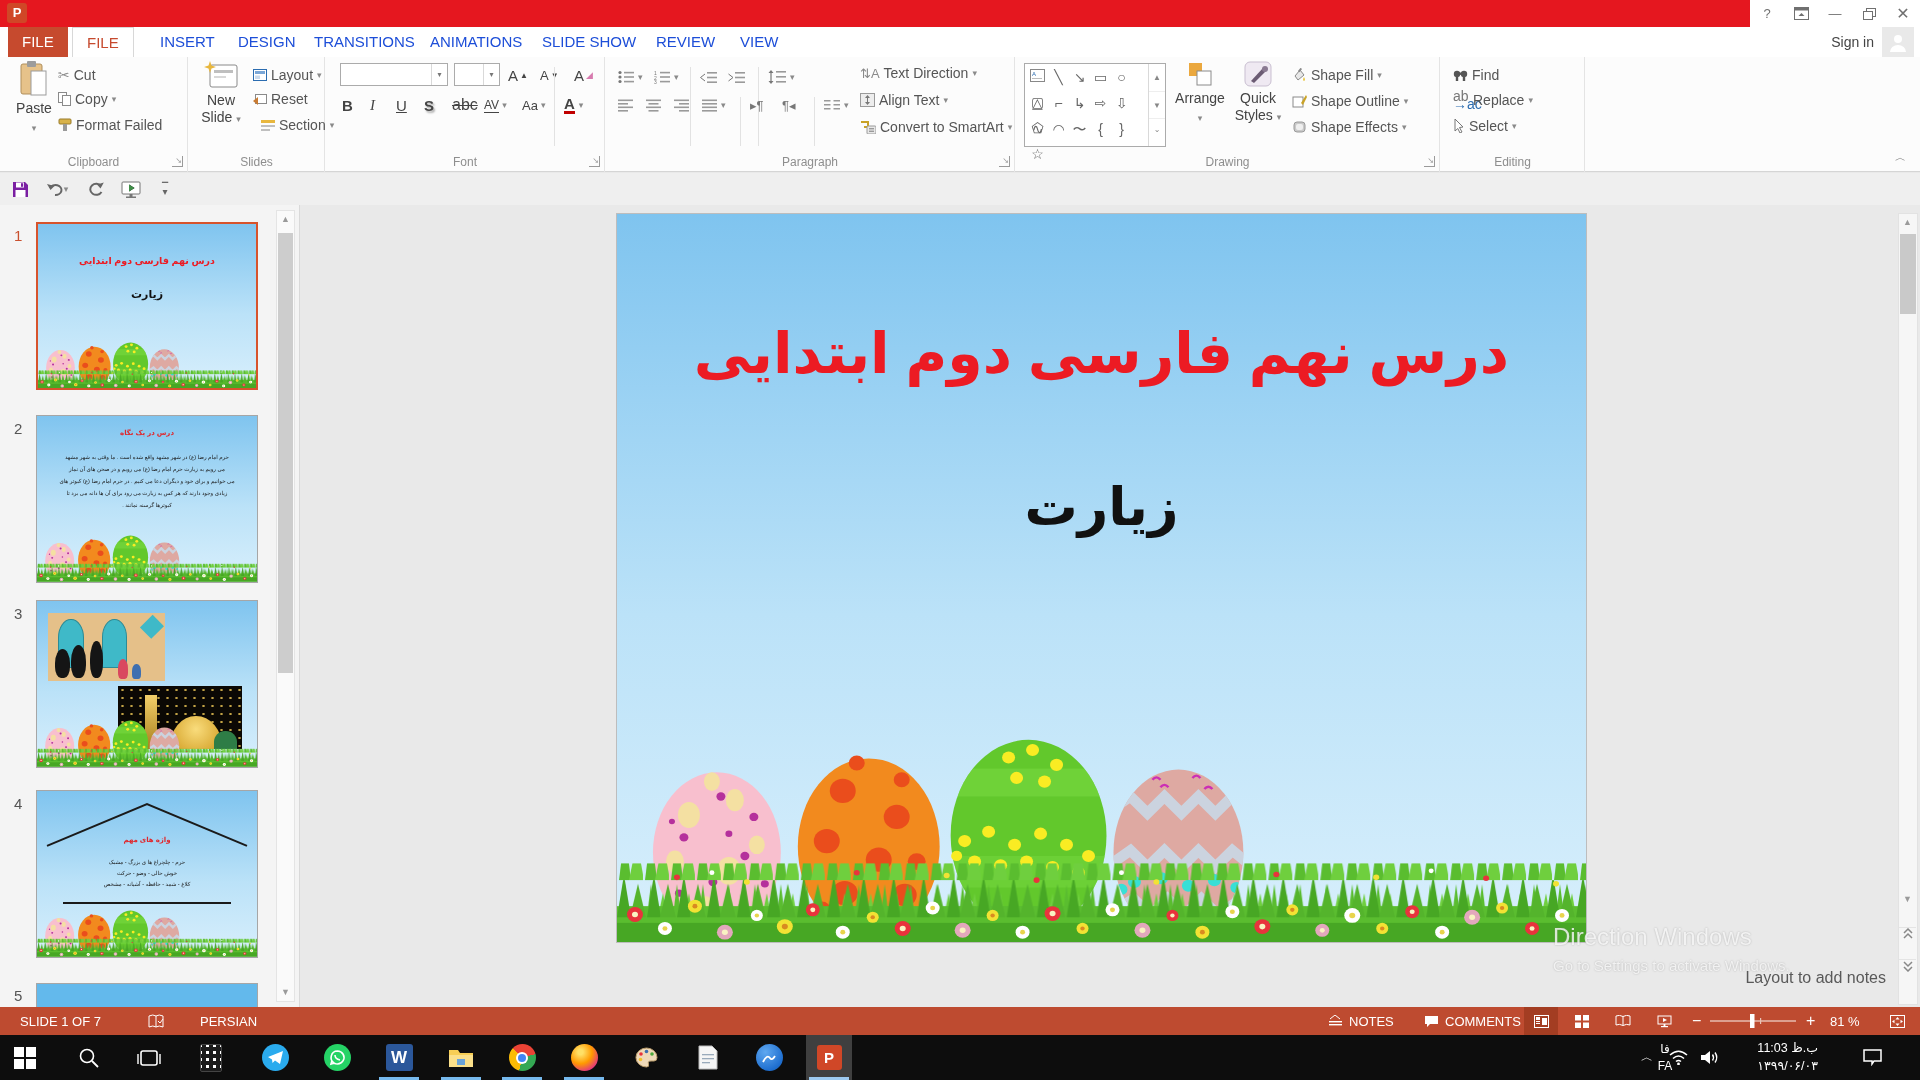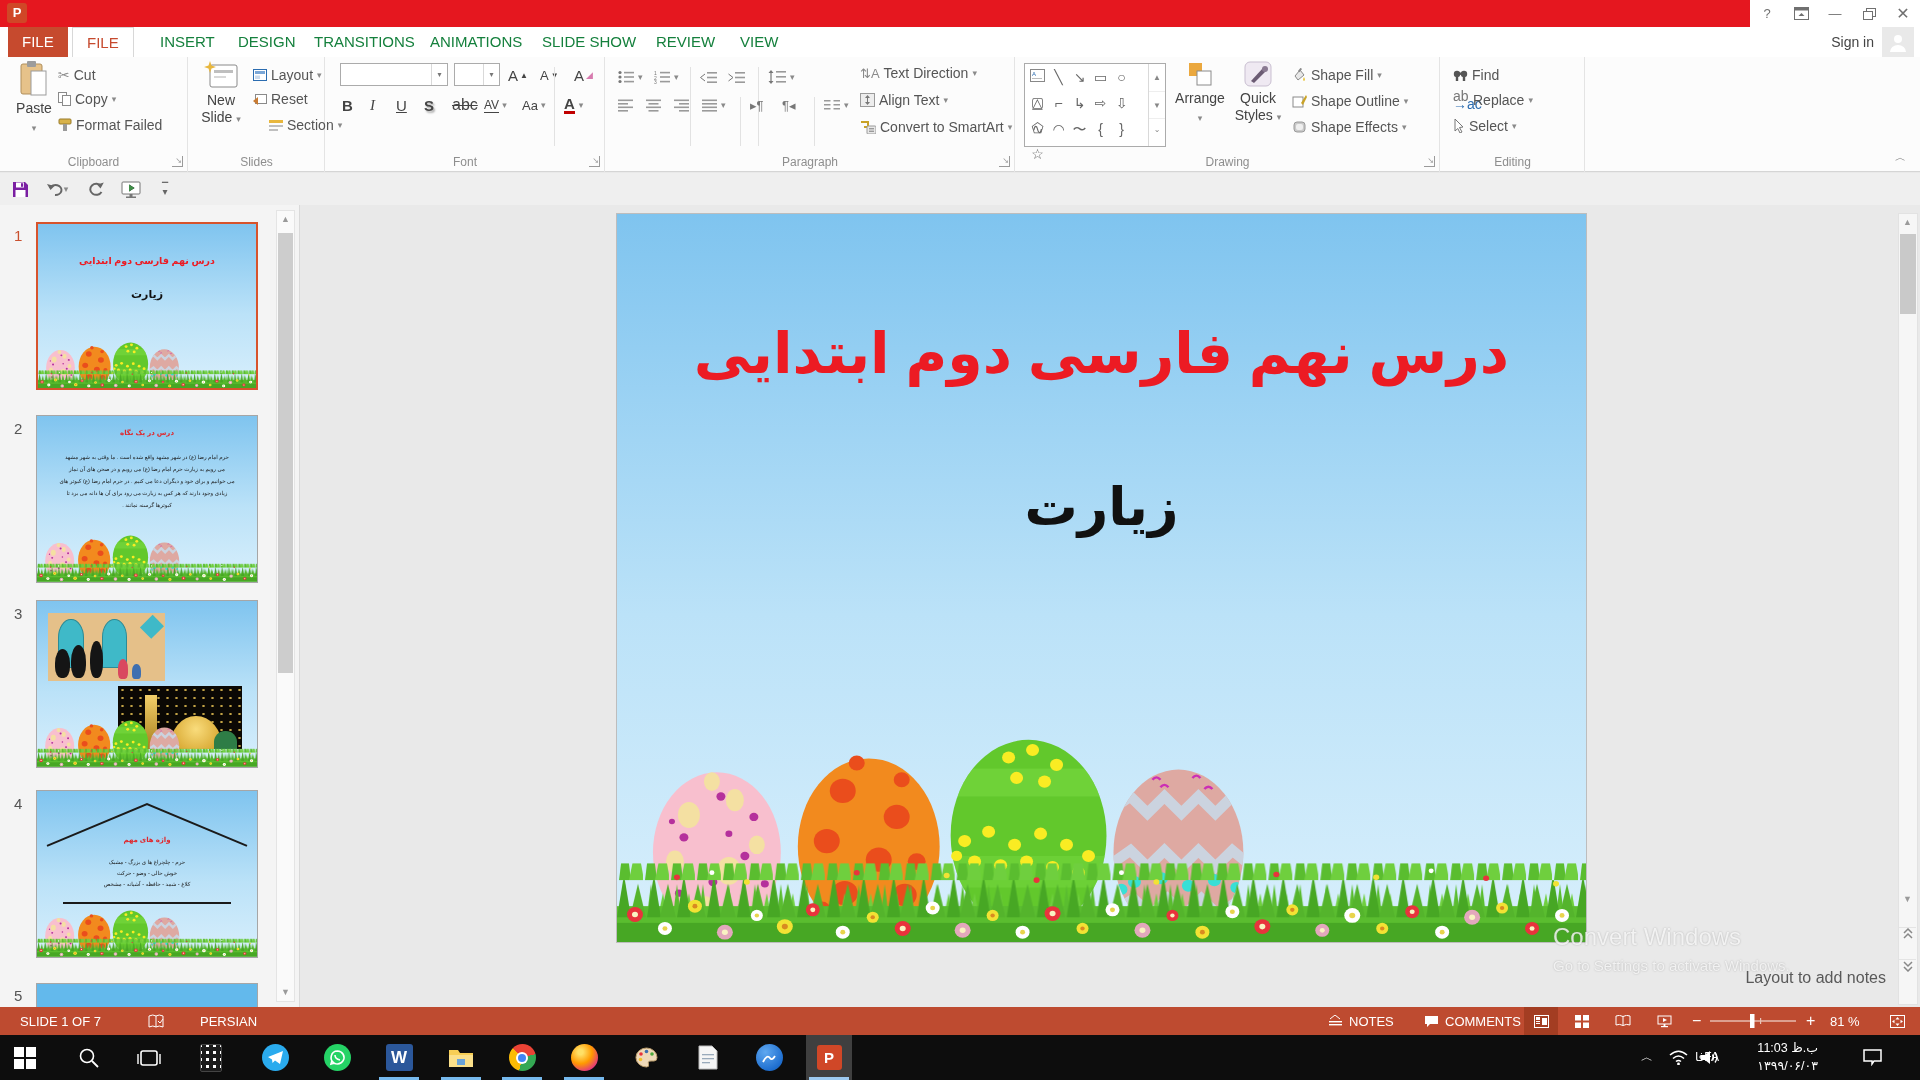--- a/index.html
+++ b/index.html
@@ -8,21 +8,21 @@
 #screen{position:relative;width:1920px;height:1080px;background:#E9E9E9;overflow:hidden}
 .rtl{direction:rtl}
 
 #titlebar{position:absolute;left:0;top:0;width:1920px;height:27px;background:#E5171F}
 #titlebar .title{position:absolute;left:0;right:200px;top:0;height:27px;line-height:27px;text-align:center;color:#fff;font-size:14px}
 #ppico{position:absolute;left:7px;top:3px;width:20px;height:20px;background:#D04727;border-radius:3px;color:#fff;font-weight:bold;font-size:13px;text-align:center;line-height:20px}
 #wincorner{position:absolute;right:0;top:0;width:170px;height:27px;background:#fff;display:flex;align-items:center;justify-content:flex-end;gap:0}
 .wcbtn{width:34px;height:27px;display:flex;align-items:center;justify-content:center;color:#707070;font-size:13px}
 
 #tabrow{position:absolute;left:0;top:27px;width:1920px;height:30px;background:#fff}
-.mtab{position:absolute;top:0;height:30px;line-height:30px;padding:0 14px;font-size:15px;color:#15803d}
+.mtab{position:absolute;top:0;height:30px;line-height:30px;padding:0 14px;font-size:15px;color:#1d4ed8}
 #tab-file{background:#C64A2E;color:#fff;left:8px}
 .mtab.active{color:#C64A2E;border:1px solid #D8D8D8;border-bottom:none;background:#fff}
 #signin{position:absolute;right:46px;top:0;height:30px;line-height:30px;font-size:14px;color:#444}
 #avatar{position:absolute;right:6px;top:0;width:32px;height:30px;background:#E9E9E9;display:flex;align-items:center;justify-content:center}
 
 #ribbon{position:absolute;left:0;top:57px;width:1920px;height:115px;background:#FCFCFC;border-bottom:1px solid #D5D5D5}
 .rgroup{position:absolute;top:0;height:115px;border-right:1px solid #E4E4E4}
 .rglabel{position:absolute;bottom:3px;left:0;width:100%;text-align:center;font-size:12px;color:#8E8E8E}
 .launcher{position:absolute;right:4px;bottom:5px;width:11px;height:11px;border-right:1px solid #9a9a9a;border-bottom:1px solid #9a9a9a;color:#9a9a9a;font-size:8px;line-height:9px;text-align:right}
 .bigbtn{position:absolute;top:4px;width:56px;display:flex;flex-direction:column;align-items:center;gap:3px;font-size:14px;color:#444;text-align:center;line-height:17px}
@@ -455,21 +455,21 @@
         <span>Layout</span>
           <span class="dd">▾</span>
       </div>
       <div class="sbtn" style="left:64px;top:30px">
         <svg width="14" height="12" viewBox="0 0 14 12">
             <rect x="2.5" y="1.5" width="11" height="9" fill="#fff" stroke="#8a8a8a"></rect>
             <path d="M0 8 L5 4 V12 Z" fill="#C97B32"></path>
           </svg>
         <span>Reset</span>
       </div>
-      <div class="sbtn" style="left:80px;top:56px">
+      <div class="sbtn" style="left:72px;top:56px">
         <svg width="14" height="12" viewBox="0 0 14 12">
             <rect x="0" y="1" width="14" height="3" fill="#E8B73E"></rect>
             <rect x="0" y="6" width="14" height="2" fill="#BFBFBF"></rect>
             <rect x="0" y="10" width="9" height="2" fill="#BFBFBF"></rect>
           </svg>
         <span>Section</span>
           <span class="dd">▾</span>
       </div>
       <div class="rglabel">Slides</div>
     </div>
@@ -855,21 +855,21 @@
   <div id="editor">
     <div id="slide">
       <div id="slide-title" class="rtl">درس نهم فارسی دوم ابتدایی</div>
       <div id="slide-subtitle" class="rtl">زیارت</div>
       <svg id="slide-eggs" viewBox="0 0 970 235" preserveAspectRatio="none">
           <use href="#eggScene"></use>
         </svg>
     </div>
 
     <div id="activate">
-      <div class="l1">Convert Windows</div>
+      <div class="l1">Direction Windows</div>
       <div class="l2">Go to Settings to activate Windows.</div>
     </div>
 
     <div id="notes-hint">Layout to add notes</div>
 
     <div id="mainscroll">
       <div class="scrbtn" style="top:0;left:0">▲</div>
       <div style="position:absolute;left:1px;top:20px;width:16px;height:80px;background:#C9C9C9"></div>
       <div class="scrbtn" style="bottom:96px;left:0">▼</div>
       <div class="scrbtn" style="bottom:60px;left:0;border-top:1px solid #E4E4E4">
@@ -1065,21 +1065,21 @@
           <circle cx="9.5" cy="14" r="1.4" fill="#fff"></circle>
         </svg>
     </div>
     <div class="tray" style="left:1694px;width:34px">
       <svg width="20" height="15" viewBox="0 0 20 15">
           <path d="M0 5 H4 L9 1 V14 L4 10 H0 Z" fill="#fff"></path>
           <path d="M11.5 4.5 Q13.5 7.5 11.5 10.5" stroke="#fff" fill="none" stroke-width="1.4"></path>
           <path d="M14 2.5 Q17.5 7.5 14 12.5" stroke="#fff" fill="none" stroke-width="1.4"></path>
         </svg>
     </div>
-    <div class="tray" style="left:1694px;width:26px;flex-direction:row;font-size:12px;line-height:17px">
+    <div class="tray" style="left:1652px;width:26px;flex-direction:column;font-size:12px;line-height:17px">
       <span>فا</span>
       <span>FA</span>
     </div>
     <div id="clock">
       <div class="rtl">ب.ظ 11:03</div>
       <div class="rtl">۱۳۹۹/۰۶/۰۳</div>
     </div>
     <div class="tray" style="left:1852px;width:40px">
       <svg width="19" height="17" viewBox="0 0 19 17">
           <path d="M1 1 H18 V12 H11 L9 15 V12 H1 Z" fill="none" stroke="#fff" stroke-width="1.5"></path>

